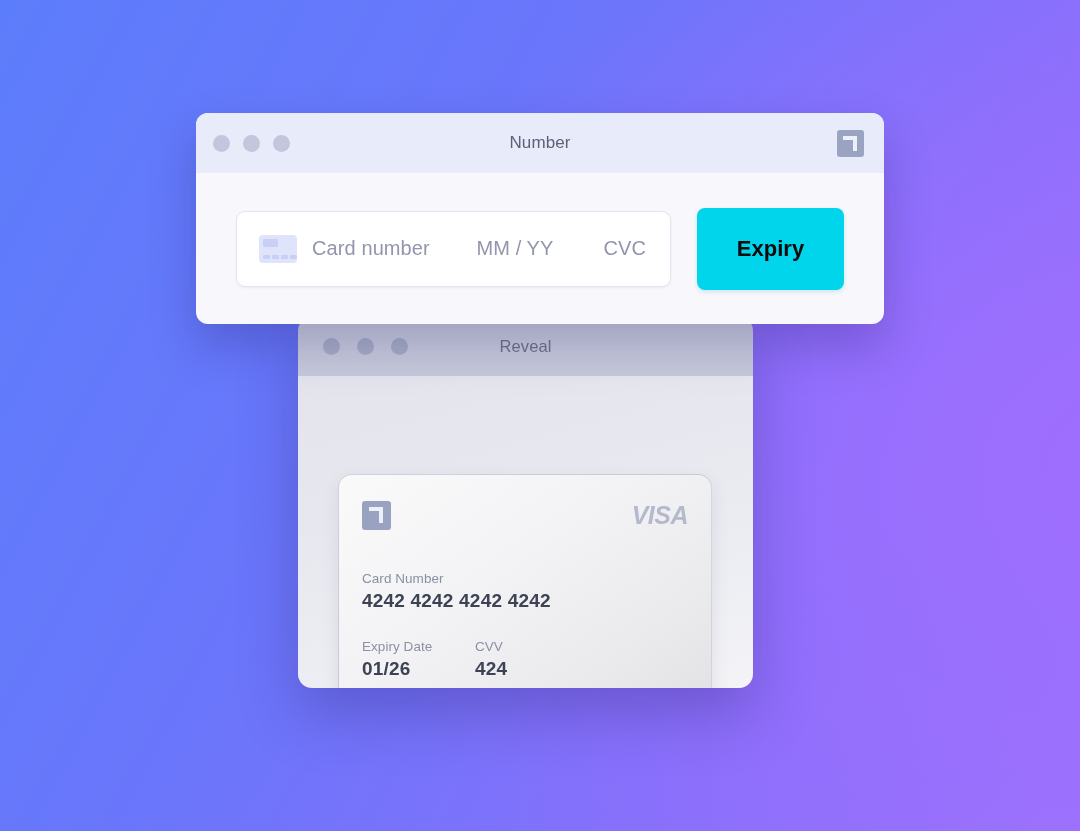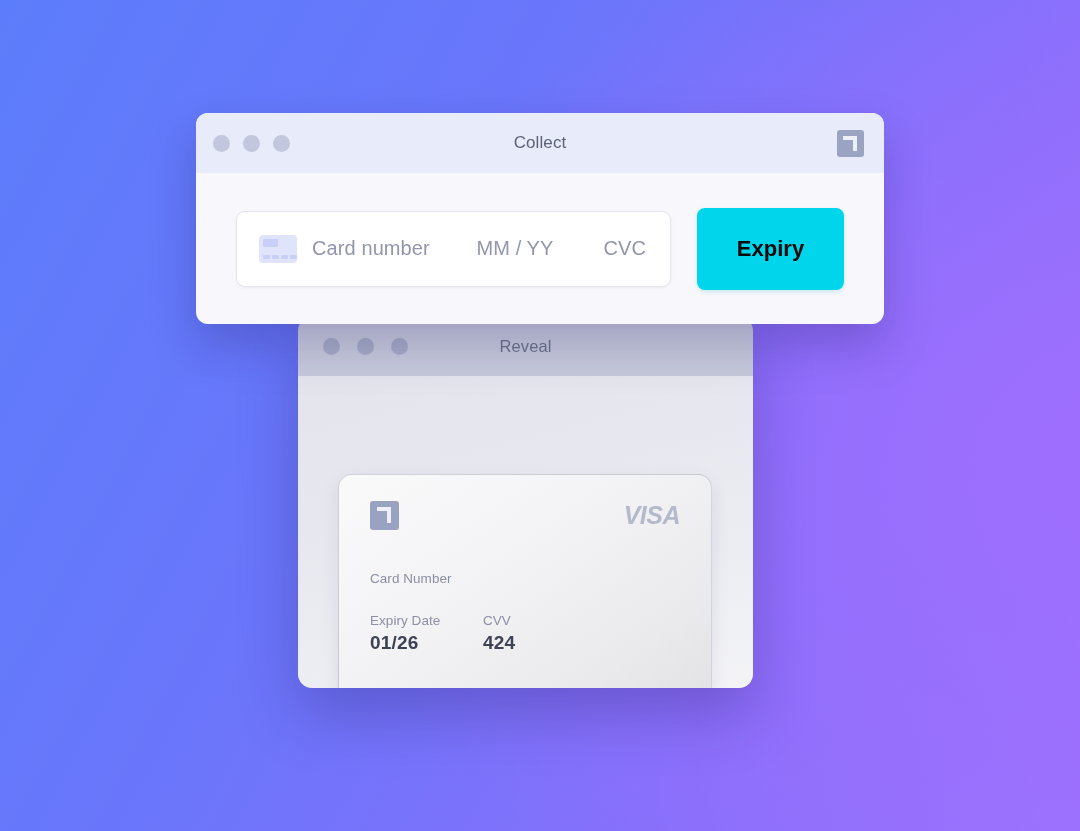--- a/index.html
+++ b/index.html
@@ -51,21 +51,21 @@
 
   
   #credit-card {
     position:absolute;
     left:40px; top:98px;
     width:374px; height:230px;
     border-radius:14px;
     background:linear-gradient(145deg,#fafafb 0%,#f3f3f5 42%,#eaeaec 78%,#e2e2e5 100%);
     border:1px solid rgba(150,152,168,0.35);
     box-shadow:0 7px 18px rgba(60,60,100,0.10);
-    padding:26px 31px;
+    padding:26px 23px;
   }
   #card-top-row { display:flex; align-items:flex-start; justify-content:space-between; }
   .brand-badge {
     width:29px; height:29px; border-radius:3px;
     background:#9aa2c2;
     position:relative;
   }
   .brand-badge::before {
     content:""; position:absolute;
     left:7px; top:6px; width:14px; height:4px;
@@ -202,20 +202,21 @@
 
       <div id="credit-card">
 
         <div id="card-top-row">
           <span class="brand-badge"></span>
           <span id="visa-logo">VISA</span>
         </div>
 
         <div id="card-number-block">
           <div class="field-label">Card Number</div>
+          <div class="field-value">4242 4242 4242 4242</div>
         </div>
 
         <div id="card-bottom-row">
           <div id="expiry-block">
             <div class="field-label">Expiry Date</div>
             <div class="field-value">01/26</div>
           </div>
           <div>
             <div class="field-label">CVV</div>
             <div class="field-value">424</div>
@@ -228,21 +229,21 @@
   </div>
 
   <div id="collect-window">
 
     <div id="collect-titlebar">
       <div class="dots">
         <span class="dot"></span>
         <span class="dot"></span>
         <span class="dot"></span>
       </div>
-      <div id="collect-title">Collect</div>
+      <div id="collect-title">Number</div>
       <span id="collect-badge"></span>
     </div>
 
     <div id="collect-body">
 
       <div id="card-input">
 
         <span id="card-brand-icon">
           <i class="chip"></i>
           <span class="stripes">

